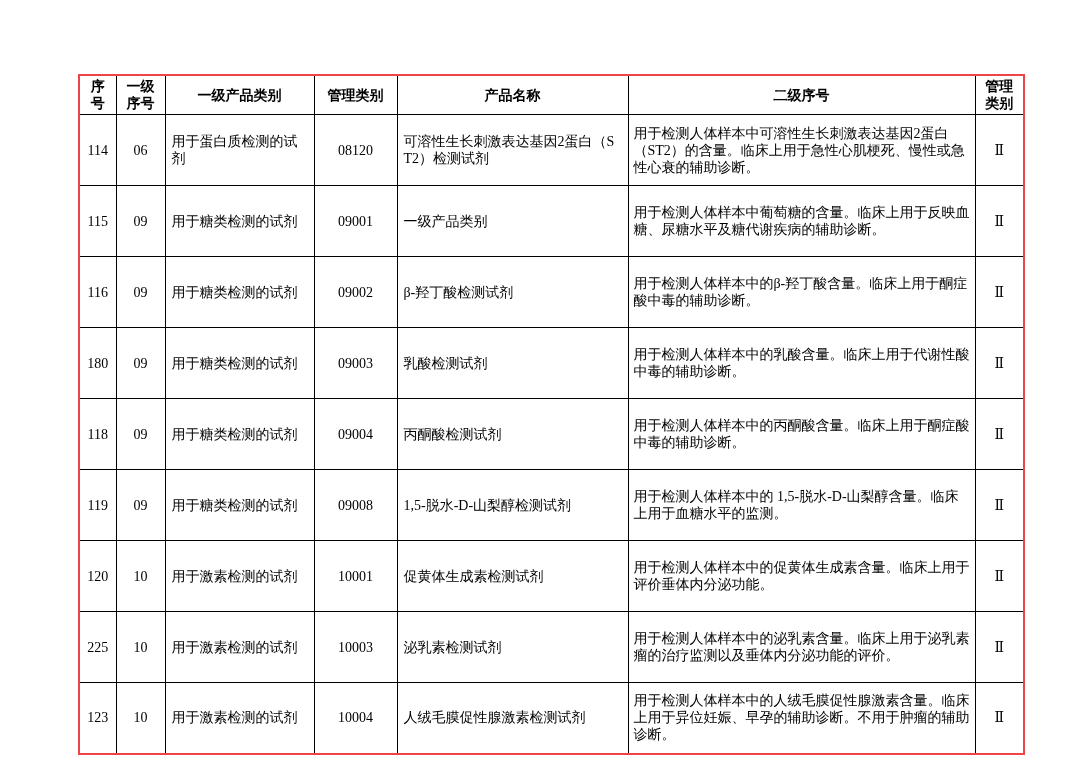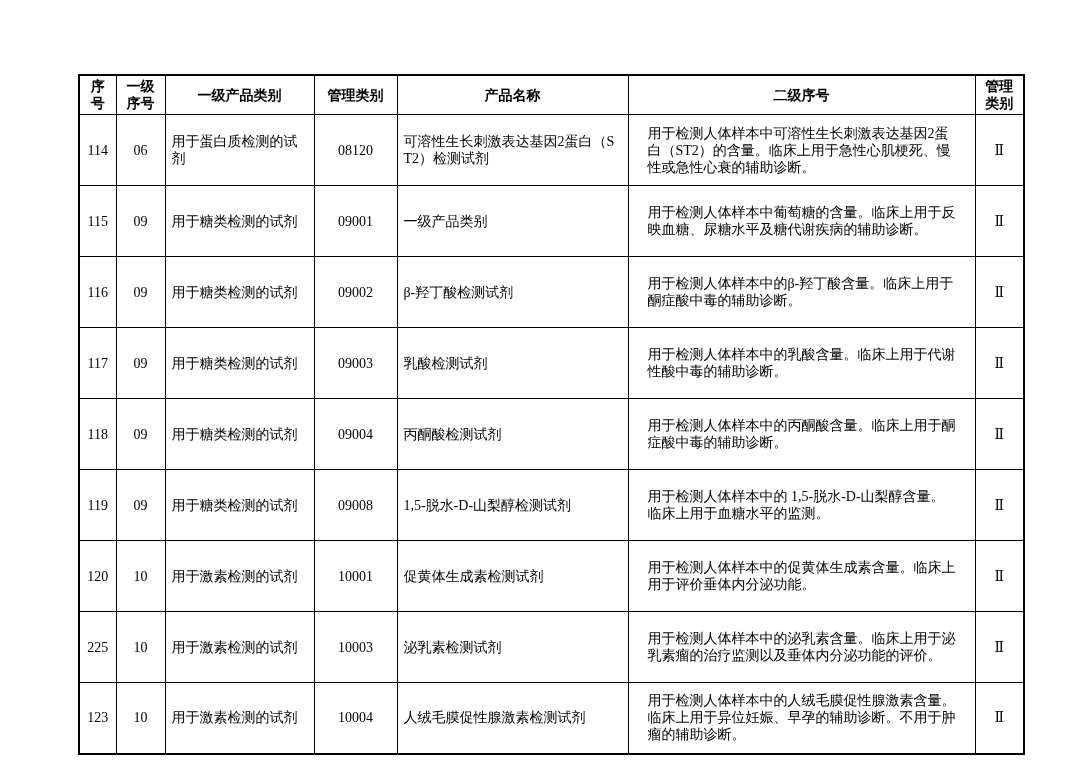--- a/index.html
+++ b/index.html
@@ -20,21 +20,21 @@
     background: #ffffff;
     overflow: hidden;
   }
   table.catalog {
     position: absolute;
     left: 78px;
     top: 74px;
     width: 945px;
     border-collapse: collapse;
     table-layout: fixed;
-    border: 2px solid #000000;
+    border: 2px solid #ef4444;
   }
   table.catalog th,
   table.catalog td {
     border: 1px solid #000000;
     font-size: 14px;
     line-height: 17px;
     padding: 2px 6px;
     vertical-align: middle;
     text-align: center;
     word-break: break-all;
@@ -42,21 +42,21 @@
   }
   table.catalog th {
     font-weight: bold;
   }
   table.catalog td:nth-child(3),
   table.catalog td:nth-child(5),
   table.catalog td:nth-child(6) {
     text-align: left;
   }
   table.catalog td:nth-child(6) {
-    padding: 2px 19px;
+    padding: 2px 5px;
   }
   tr.head-row { height: 38px; }
   tr.data-row { height: 71px; }
 </style>
 </head>
 <body>
 
 <div class="page">
   <table class="catalog">
     <colgroup>
@@ -101,21 +101,21 @@
         <tr class="data-row">
           <td>116</td>
           <td>09</td>
           <td>用于糖类检测的试剂</td>
           <td>09002</td>
           <td>β-羟丁酸检测试剂</td>
           <td>用于检测人体样本中的β-羟丁酸含量。临床上用于酮症酸中毒的辅助诊断。</td>
           <td>Ⅱ</td>
         </tr>
         <tr class="data-row">
-          <td>117</td>
+          <td>180</td>
           <td>09</td>
           <td>用于糖类检测的试剂</td>
           <td>09003</td>
           <td>乳酸检测试剂</td>
           <td>用于检测人体样本中的乳酸含量。临床上用于代谢性酸中毒的辅助诊断。</td>
           <td>Ⅱ</td>
         </tr>
         <tr class="data-row">
           <td>118</td>
           <td>09</td>

